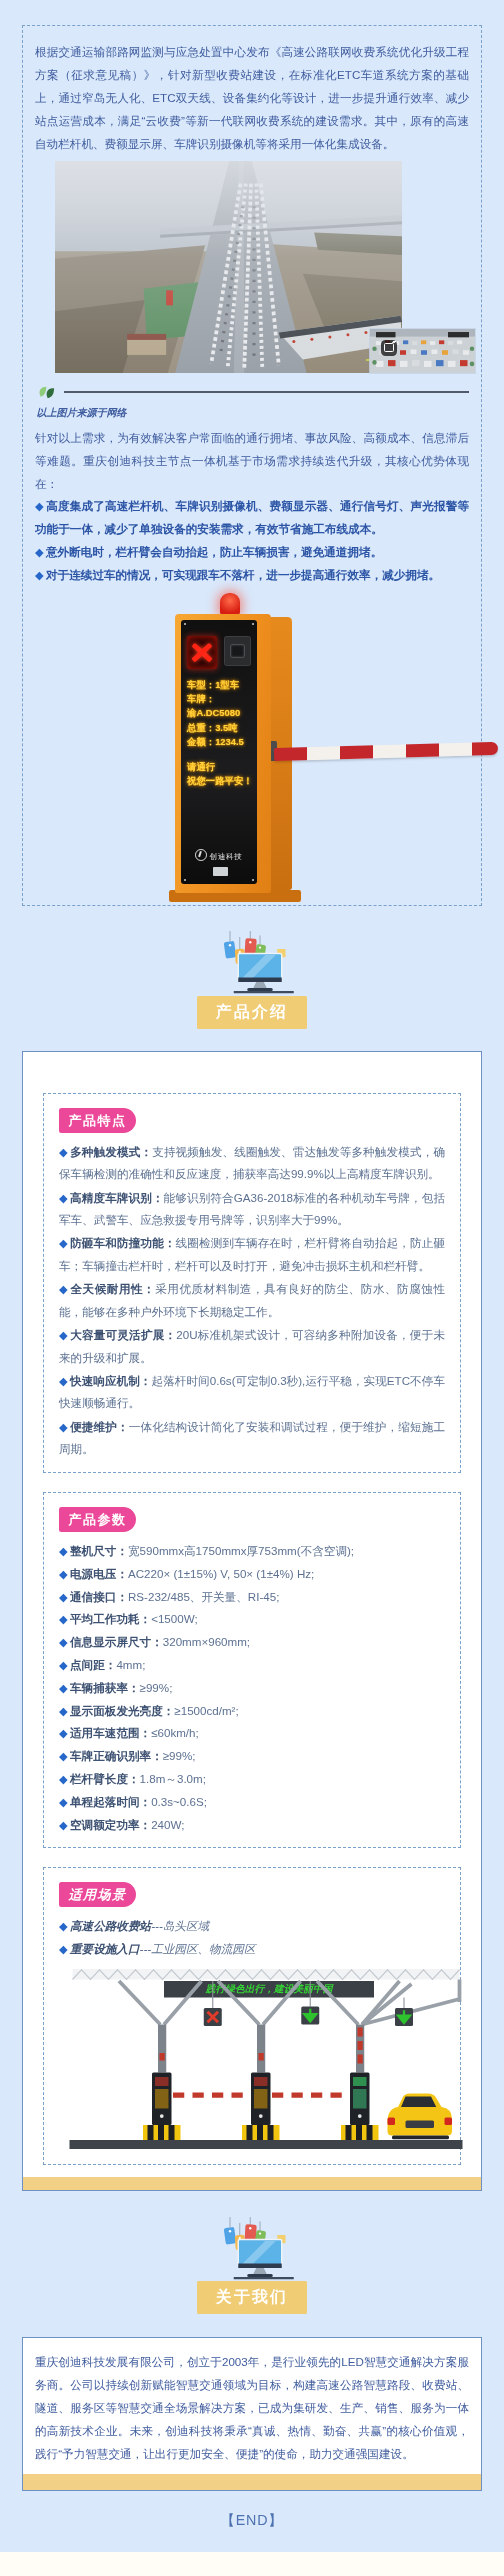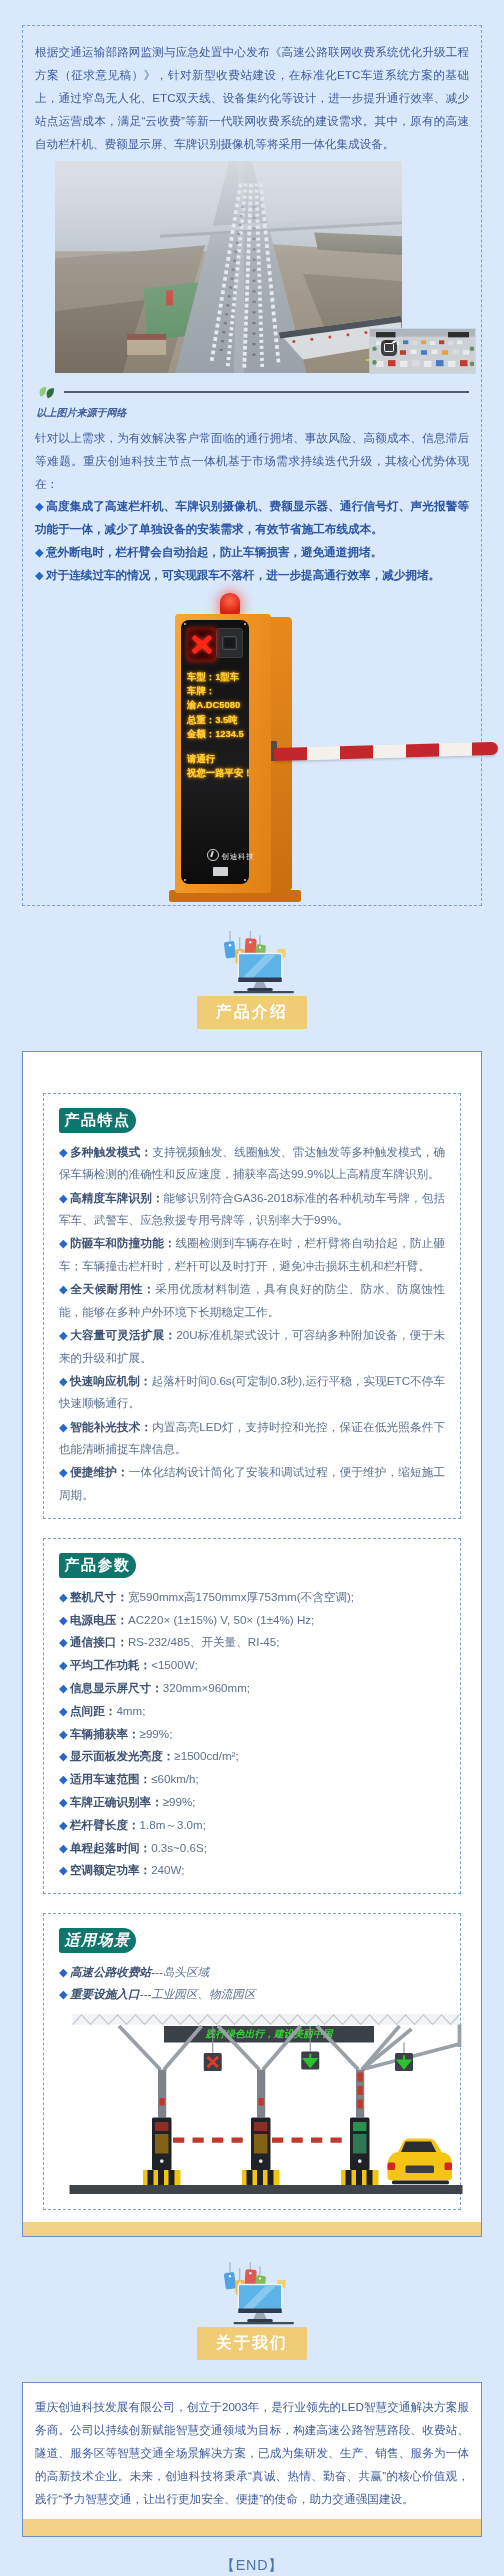--- a/index.html
+++ b/index.html
@@ -26,48 +26,48 @@
   .line-row{display:flex;align-items:center;margin:6px 0 0;gap:5.3px;}
   .rule{flex:1;height:1.5px;background:#51596b;}
   .caption{margin:6px 0 0 1.5px;font-size:10px;font-weight:bold;color:#3f5c9e;font-style:italic;}
 
   
   .machine-fig{position:relative;height:312px;margin:4.5px 0 0;}
   .beacon{position:absolute;left:185px;top:1.5px;width:19.5px;height:22.5px;background:radial-gradient(circle at 50% 35%,#ff6a4a,#d81f12 70%);border-radius:9px 9px 3px 3px;box-shadow:0 0 10.5px 2.3px rgba(255,60,30,.55);}
   .cabinet{position:absolute;left:140px;top:22.5px;width:96px;height:279px;background:linear-gradient(100deg,#f7a832 0%,#ef9020 55%,#e07f14 100%);border-radius:3.8px 3.8px 2.3px 2.3px;}
   .cab-side{position:absolute;left:236px;top:25.5px;width:21px;height:273px;background:linear-gradient(180deg,#e78a1d,#c96f10);border-radius:0 4.5px 3px 0;}
   .cab-base{position:absolute;left:134px;top:299px;width:132px;height:12px;background:#c96f10;border-radius:2.3px;}
-  .panel{position:absolute;left:6px;top:6px;width:68px;height:264px;background:linear-gradient(180deg,#101010,#1d1d1f 60%,#0c0c0c);border-radius:8px;padding:8px 6px 6px;box-sizing:border-box;}
+  .panel{position:absolute;left:6px;top:6px;width:76px;height:264px;background:linear-gradient(180deg,#101010,#1d1d1f 60%,#0c0c0c);border-radius:3px;padding:16px 6px 6px;box-sizing:border-box;}
   .panel-top{display:flex;justify-content:space-between;align-items:flex-start;}
   .red-x{position:relative;width:30px;height:33px;background:#200404;border-radius:2.3px;box-shadow:0 0 7.5px 1.5px rgba(255,30,10,.55) inset,0 0 6px rgba(255,40,20,.6);}
   .red-x::before,.red-x::after{content:"";position:absolute;left:3px;top:14.3px;width:24px;height:5.3px;background:#ff2414;border-radius:1.5px;box-shadow:0 0 5.3px #ff3b20;}
   .red-x::before{transform:rotate(42deg);}
   .red-x::after{transform:rotate(-42deg);}
   .cam{width:25.5px;height:28.5px;background:#2a2c2e;border:1.5px solid #3c3f42;border-radius:2.3px;display:flex;align-items:center;justify-content:center;}
   .cam-inner{width:13.5px;height:12px;background:#17181a;border:0.8px solid #4a4e52;border-radius:1.5px;box-shadow:0 0 2.3px #555 inset;}
   .led-block{margin-top:9px;}
   .led{font-size:9.4px;line-height:14.3px;font-weight:bold;color:#ffd23e;text-shadow:0 0 4.5px #ff9d00,0 0 1.5px #ffb400;white-space:nowrap;}
   .led-gap{height:10.5px;}
-  .brandline{position:absolute;left:16px;bottom:22.5px;width:100%;text-align:center;color:#e9e9e9;font-size:7.5px;letter-spacing:0.8px;}
+  .brandline{position:absolute;left:0;bottom:22.5px;width:100%;text-align:center;color:#e9e9e9;font-size:7.5px;letter-spacing:0.8px;}
   .brand-logo{display:inline-block;width:9.8px;height:9.8px;border:1.2px solid #dcdcdc;border-radius:50%;vertical-align:-2.3px;margin-right:2.3px;position:relative;}
   .brand-logo::after{content:"";position:absolute;left:3px;top:0.8px;width:1.5px;height:6px;background:#dcdcdc;transform:rotate(18deg);}
   .sticker{position:absolute;left:31.5px;bottom:7.5px;width:15px;height:9px;background:#cfd3d6;border-radius:0.8px;}
   .screw{position:absolute;width:2.3px;height:2.3px;background:#cfcfcf;border-radius:50%;}
   .arm{position:absolute;left:239px;top:154px;width:224px;height:12.8px;background:repeating-linear-gradient(90deg,#c3272b 0 33px,#f4f1ec 33px 66px);border-radius:2.3px 6.8px 6.8px 2.3px;transform:rotate(-1.6deg);box-shadow:0 1.5px 2.3px rgba(0,0,0,.18);}
   .arm-mount{position:absolute;left:233px;top:150px;width:9px;height:19.5px;background:#4c4c4c;border-radius:1.5px;}
 
   
   .divider{margin-top:25.5px;}
   .divider svg{display:block;margin:0 auto;}
   .banner{width:110px;height:33px;margin:1.5px auto 0;background:#f0cc74;border-radius:1.5px;color:#fff;font-size:15.8px;font-weight:bold;letter-spacing:2.3px;display:flex;align-items:center;justify-content:center;}
 
   
   .card{margin:22.5px 22px 0;background:#fff;border:0.8px solid #6e91c5;padding:41px 20px 0;box-sizing:border-box;}
   .dash-box{border:0.8px dashed #7aa0cc;padding:13.5px 15px 10.5px;margin-bottom:19.5px;}
-  .tab{width:77px;height:25.5px;background:#0f766e;border-radius:3px 15px 15px 3px;color:#fff;font-size:15px;font-weight:bold;letter-spacing:1.5px;display:flex;align-items:center;justify-content:center;margin:0 0 7.5px;}
+  .tab{width:77px;height:25.5px;background:#ec4899;border-radius:3px 15px 15px 3px;color:#fff;font-size:13px;font-weight:bold;letter-spacing:1.5px;display:flex;align-items:center;justify-content:center;margin:0 0 7.5px;}
   .feat .lbl,.spec .lbl{font-weight:bold;color:#3e5273;margin-top:12px;}
   .feat .txt,.spec .txt{color:#5c7191;}
   .spec{line-height:22px;}
   .card-band{height:13.5px;background:#f2d186;margin:3px -20px 0;}
   .scene-illus{display:block;margin:9px auto 4.5px;}
 
   
   .about-card{margin:22.5px 22px 0;background:#fff;border:0.8px solid #6e91c5;padding:9px 12px 0;}
   .about-card .para{margin:3px 0 0;}
   .about-band{height:16.5px;background:#f2d186;margin:9px -12px 0;}
@@ -270,21 +270,20 @@
   <div class="card">
 
     <div class="dash-box">
       <div class="tab">产品特点</div>
       <p class="item feat"><span class="dia">◆</span><span class="lbl">多种触发模式：</span><span class="txt">支持视频触发、线圈触发、雷达触发等多种触发模式，确保车辆检测的准确性和反应速度，捕获率高达99.9%以上高精度车牌识别。</span></p>
       <p class="item feat"><span class="dia">◆</span><span class="lbl">高精度车牌识别：</span><span class="txt">能够识别符合GA36-2018标准的各种机动车号牌，包括军车、武警车、应急救援专用号牌等，识别率大于99%。</span></p>
       <p class="item feat"><span class="dia">◆</span><span class="lbl">防砸车和防撞功能：</span><span class="txt">线圈检测到车辆存在时，栏杆臂将自动抬起，防止砸车；车辆撞击栏杆时，栏杆可以及时打开，避免冲击损坏主机和栏杆臂。</span></p>
       <p class="item feat"><span class="dia">◆</span><span class="lbl">全天候耐用性：</span><span class="txt">采用优质材料制造，具有良好的防尘、防水、防腐蚀性能，能够在多种户外环境下长期稳定工作。</span></p>
       <p class="item feat"><span class="dia">◆</span><span class="lbl">大容量可灵活扩展：</span><span class="txt">20U标准机架式设计，可容纳多种附加设备，便于未来的升级和扩展。</span></p>
       <p class="item feat"><span class="dia">◆</span><span class="lbl">快速响应机制：</span><span class="txt">起落杆时间0.6s(可定制0.3秒),运行平稳，实现ETC不停车快速顺畅通行。</span></p>
-      <p class="item feat"><span class="dia">◆</span><span class="lbl">智能补光技术：</span><span class="txt">内置高亮LED灯，支持时控和光控，保证在低光照条件下也能清晰捕捉车牌信息。</span></p>
       <p class="item feat"><span class="dia">◆</span><span class="lbl">便捷维护：</span><span class="txt">一体化结构设计简化了安装和调试过程，便于维护，缩短施工周期。</span></p>
     </div>
 
     <div class="dash-box">
       <div class="tab">产品参数</div>
       <p class="item spec"><span class="dia">◆</span><span class="lbl">整机尺寸：</span><span class="txt">宽590mmx高1750mmx厚753mm(不含空调);</span></p>
       <p class="item spec"><span class="dia">◆</span><span class="lbl">电源电压：</span><span class="txt">AC220× (1±15%) V, 50× (1±4%) Hz;</span></p>
       <p class="item spec"><span class="dia">◆</span><span class="lbl">通信接口：</span><span class="txt">RS-232/485、开关量、RI-45;</span></p>
       <p class="item spec"><span class="dia">◆</span><span class="lbl">平均工作功耗：</span><span class="txt">&lt;1500W;</span></p>
       <p class="item spec"><span class="dia">◆</span><span class="lbl">信息显示屏尺寸：</span><span class="txt">320mm×960mm;</span></p>

